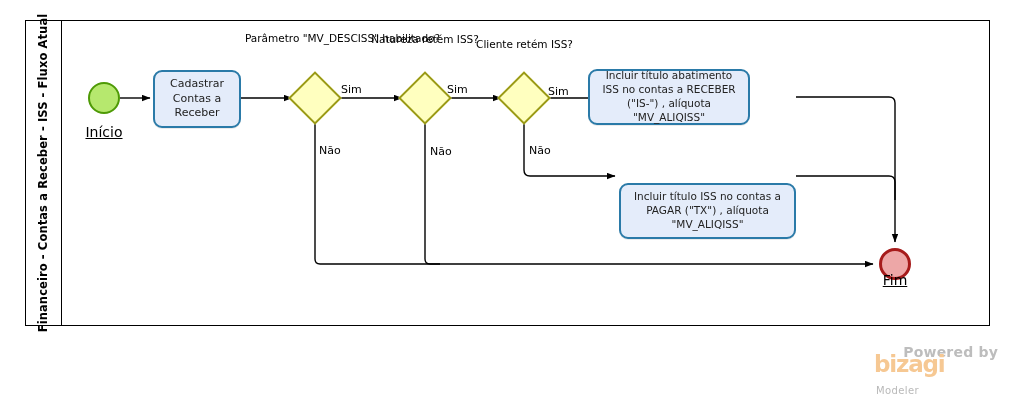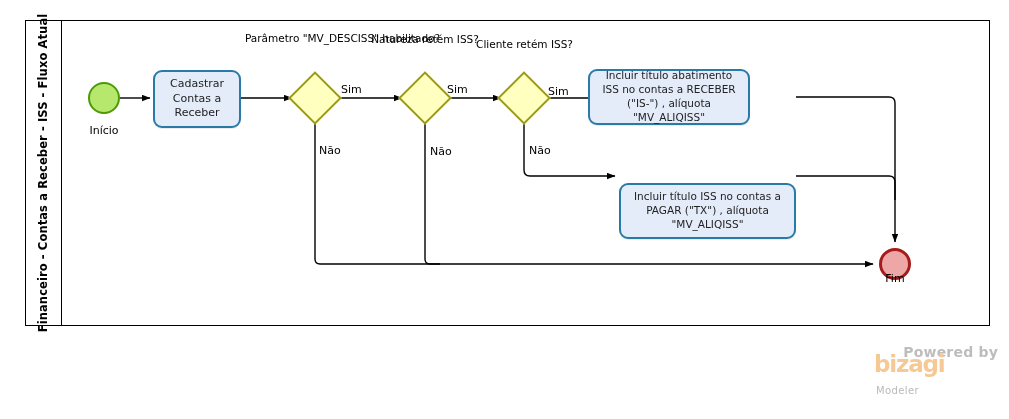--- a/index.html
+++ b/index.html
@@ -70,24 +70,25 @@
   .end-event {
     width: 32px;
     height: 32px;
     left: 879px;
     top: 248px;
     background: #eda7a7;
     border: 3.5px solid #a61b1b;
   }
   .evt-label {
     position: absolute;
-    font-size: 11px;
+    font-size: 14px;
     color: #000;
     text-align: center;
     white-space: nowrap;
+    text-decoration: underline;
   }
 
   
   .task {
     position: absolute;
     background: #e4ecfa;
     border: 2px solid #2a7aa8;
     border-radius: 9px;
     box-sizing: border-box;
     display: flex;

